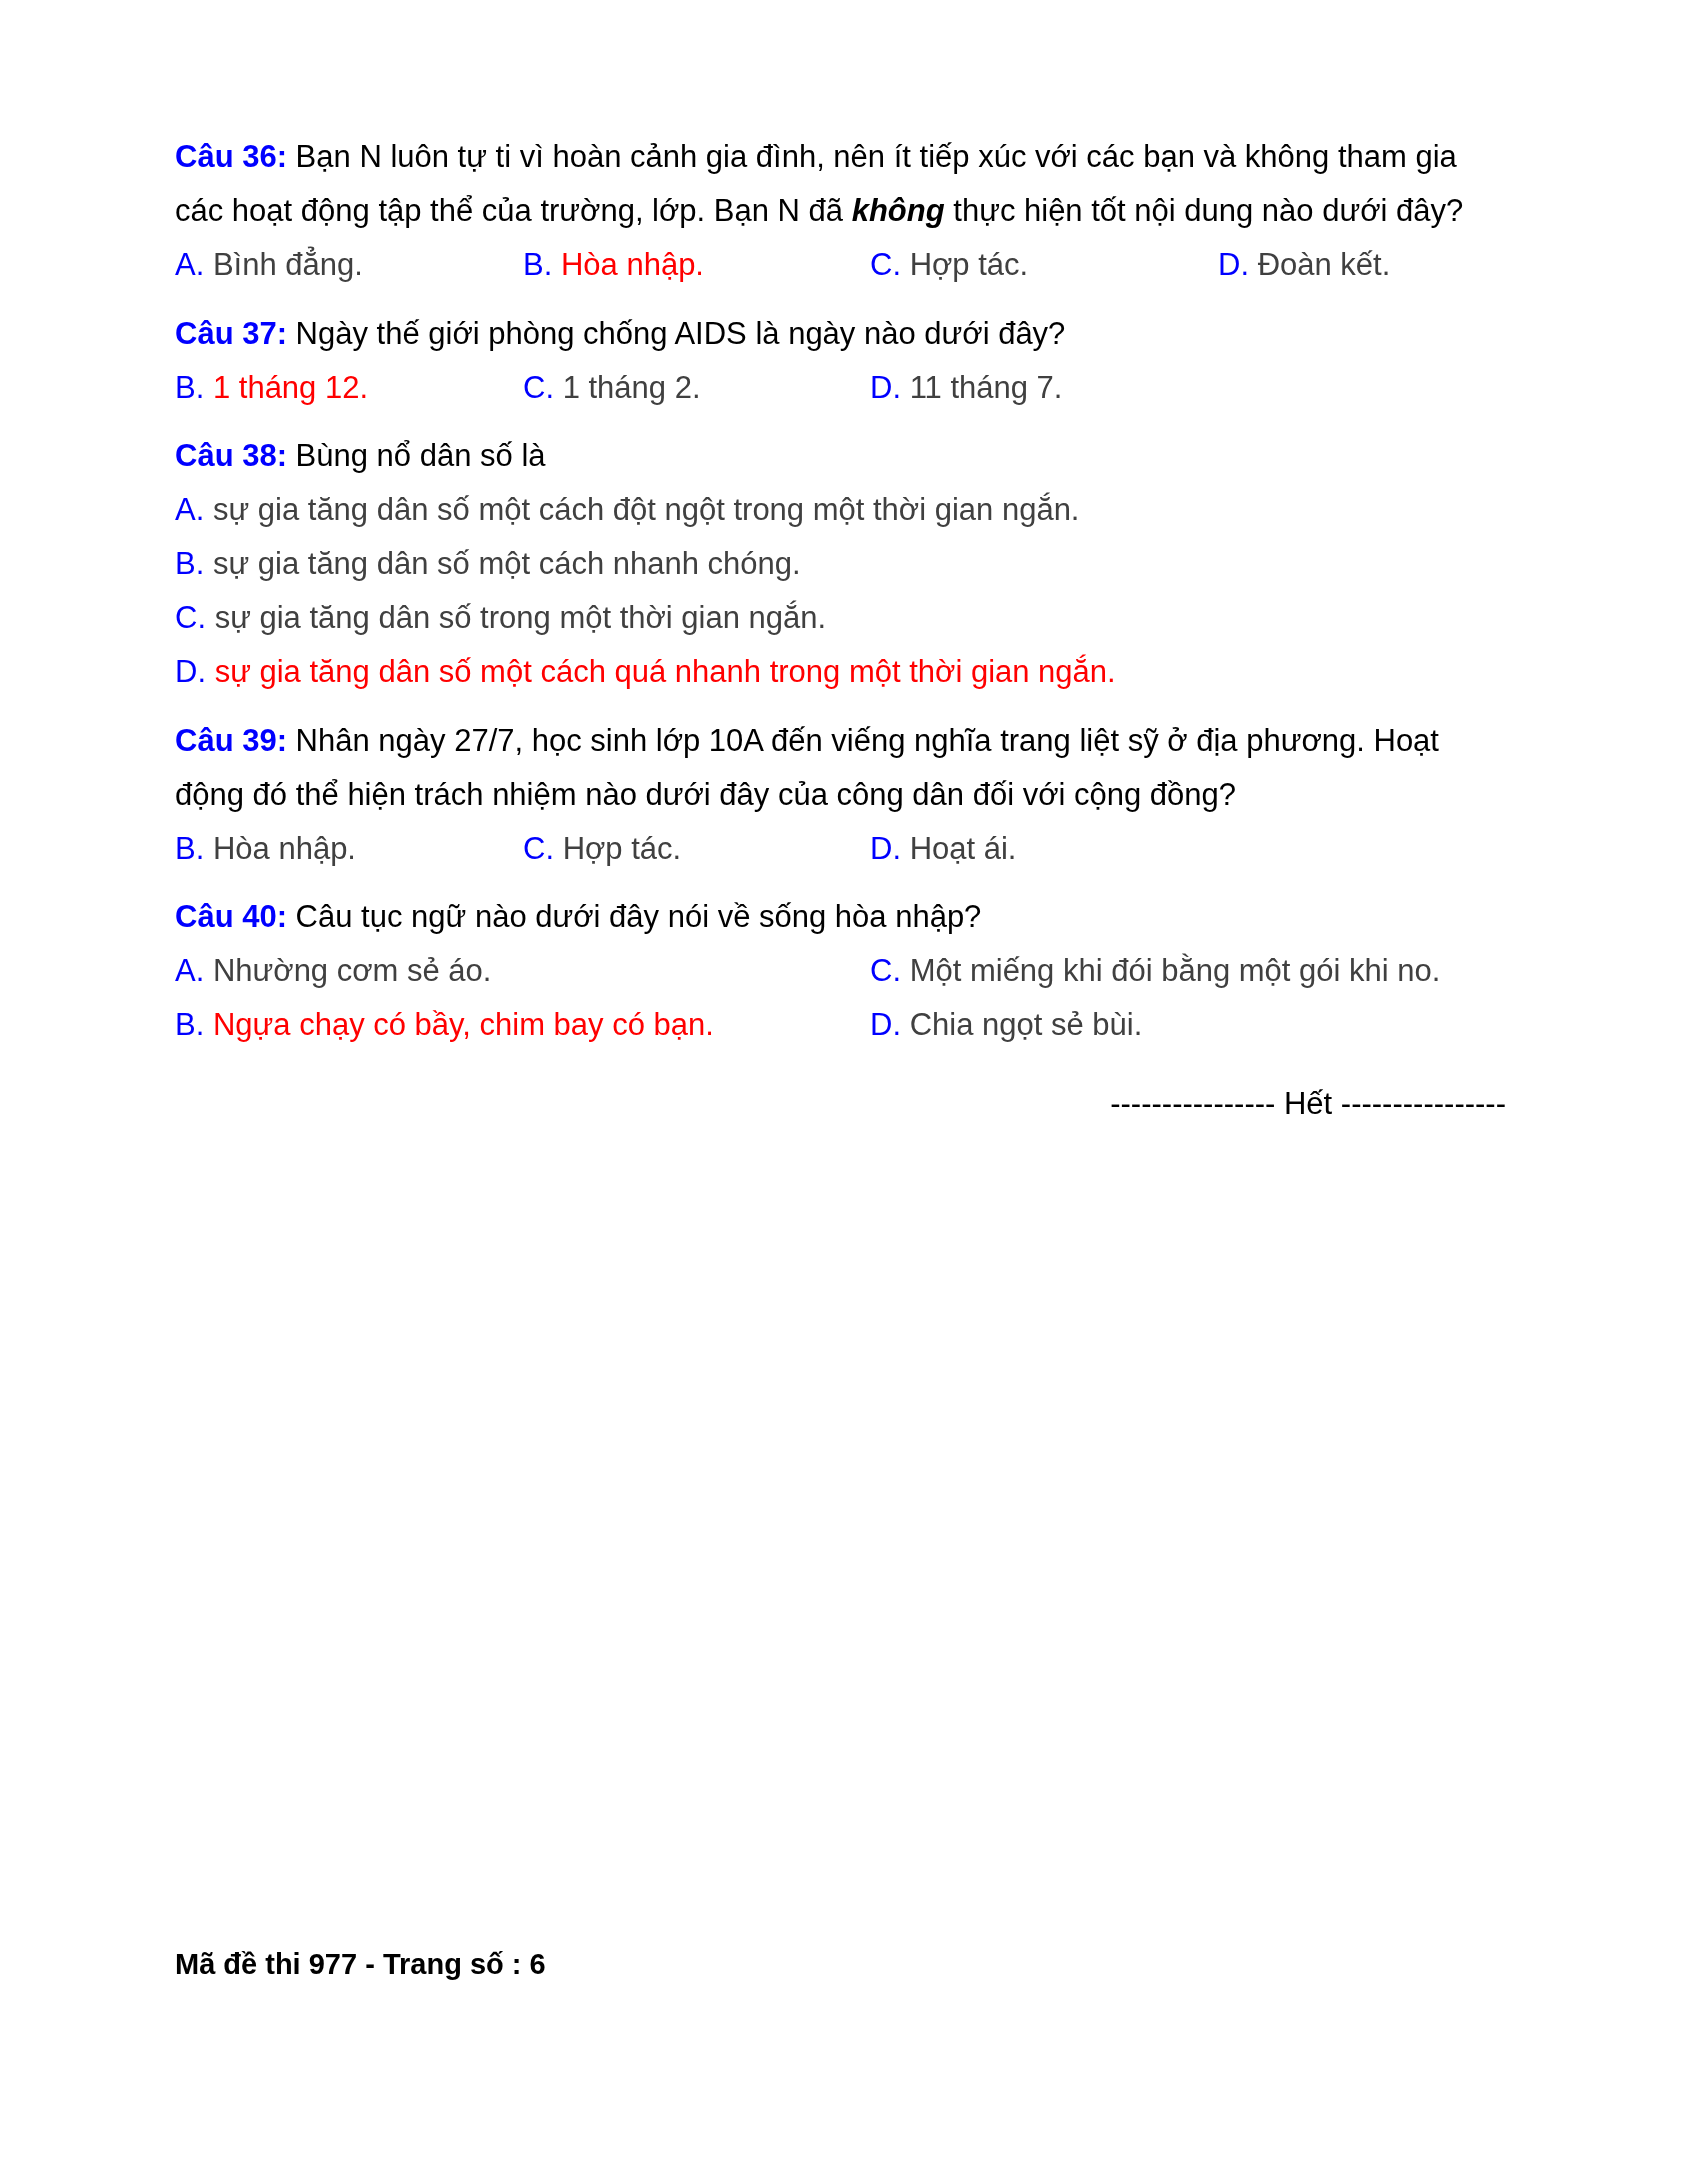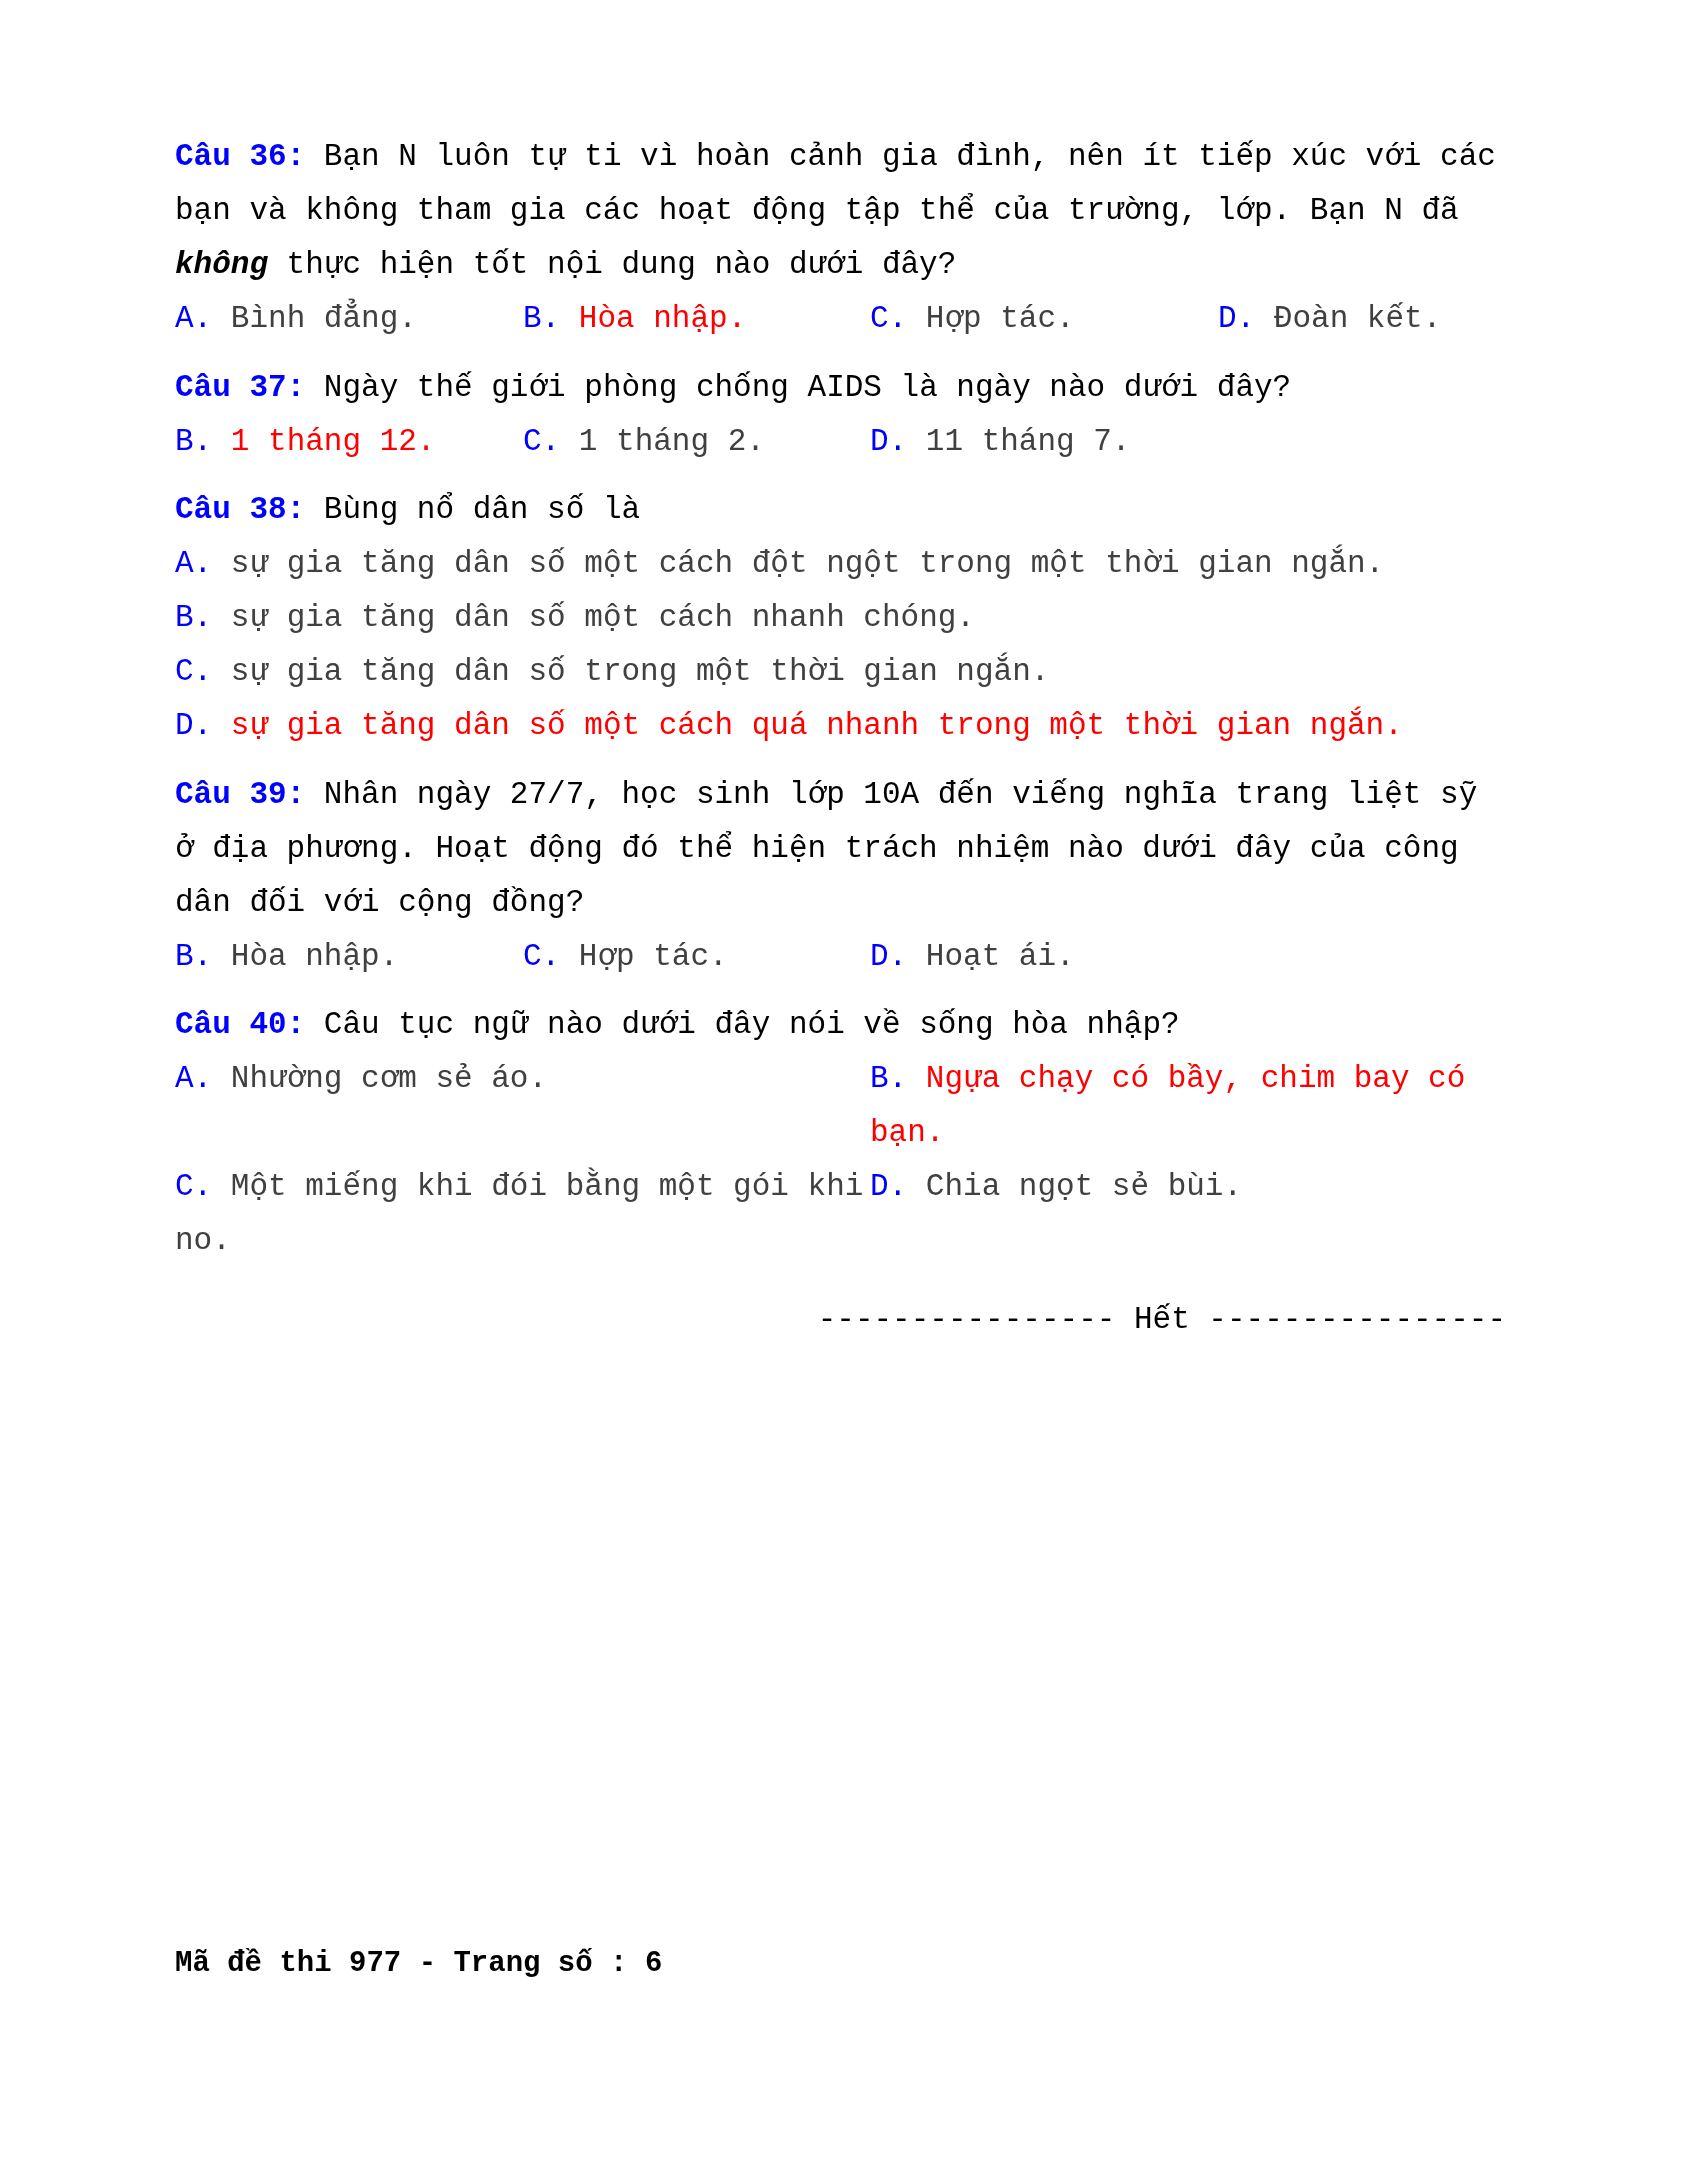--- a/index.html
+++ b/index.html
@@ -1,21 +1,21 @@
 <!DOCTYPE html>
 <html style="font-size:10.6px"><head>
 <meta charset="utf-8">
 <style>
   html, body { margin: 0; padding: 0; background: #ffffff; }
   .page {
     position: relative;
     width: 1687px;
     height: 2183px;
     background: #ffffff;
-    font-family: Liberation Mono, monospace;
+    font-family: Liberation Sans, sans-serif;
     font-size: 31px;
     color: #000000;
     overflow: hidden;
   }
   .content {
     position: absolute;
     left: 175px;
     top: 130px;
     width: 1331px;
   }
@@ -94,22 +94,22 @@
         <div class="option"><span class="opt-letter">B.</span> <span class="opt-text">Hòa nhập.</span></div>
         <div class="option"><span class="opt-letter">C.</span> <span class="opt-text">Hợp tác.</span></div>
         <div class="option"><span class="opt-letter">D.</span> <span class="opt-text">Hoạt ái.</span></div>
       </div>
     </div>
 
     <div class="question">
       <p class="stem"><span class="qlabel">Câu 40:</span> <span>Câu tục ngữ nào dưới đây nói về sống hòa nhập?</span></p>
       <div class="opt-grid2">
         <div class="option"><span class="opt-letter">A.</span> <span class="opt-text">Nhường cơm sẻ áo.</span></div>
+        <div class="option"><span class="opt-letter">C.</span> <span class="opt-text">Một miếng khi đói bằng một gói khi no.</span></div>
         <div class="option correct"><span class="opt-letter">B.</span> <span class="opt-text">Ngựa chạy có bầy, chim bay có bạn.</span></div>
-        <div class="option"><span class="opt-letter">C.</span> <span class="opt-text">Một miếng khi đói bằng một gói khi no.</span></div>
         <div class="option"><span class="opt-letter">D.</span> <span class="opt-text">Chia ngọt sẻ bùi.</span></div>
       </div>
     </div>
 
     <div class="end-line">---------------- Hết ----------------</div>
   </div>
 
   <div class="footer">Mã đề thi 977 - Trang số : 6</div>
 </div>
 

